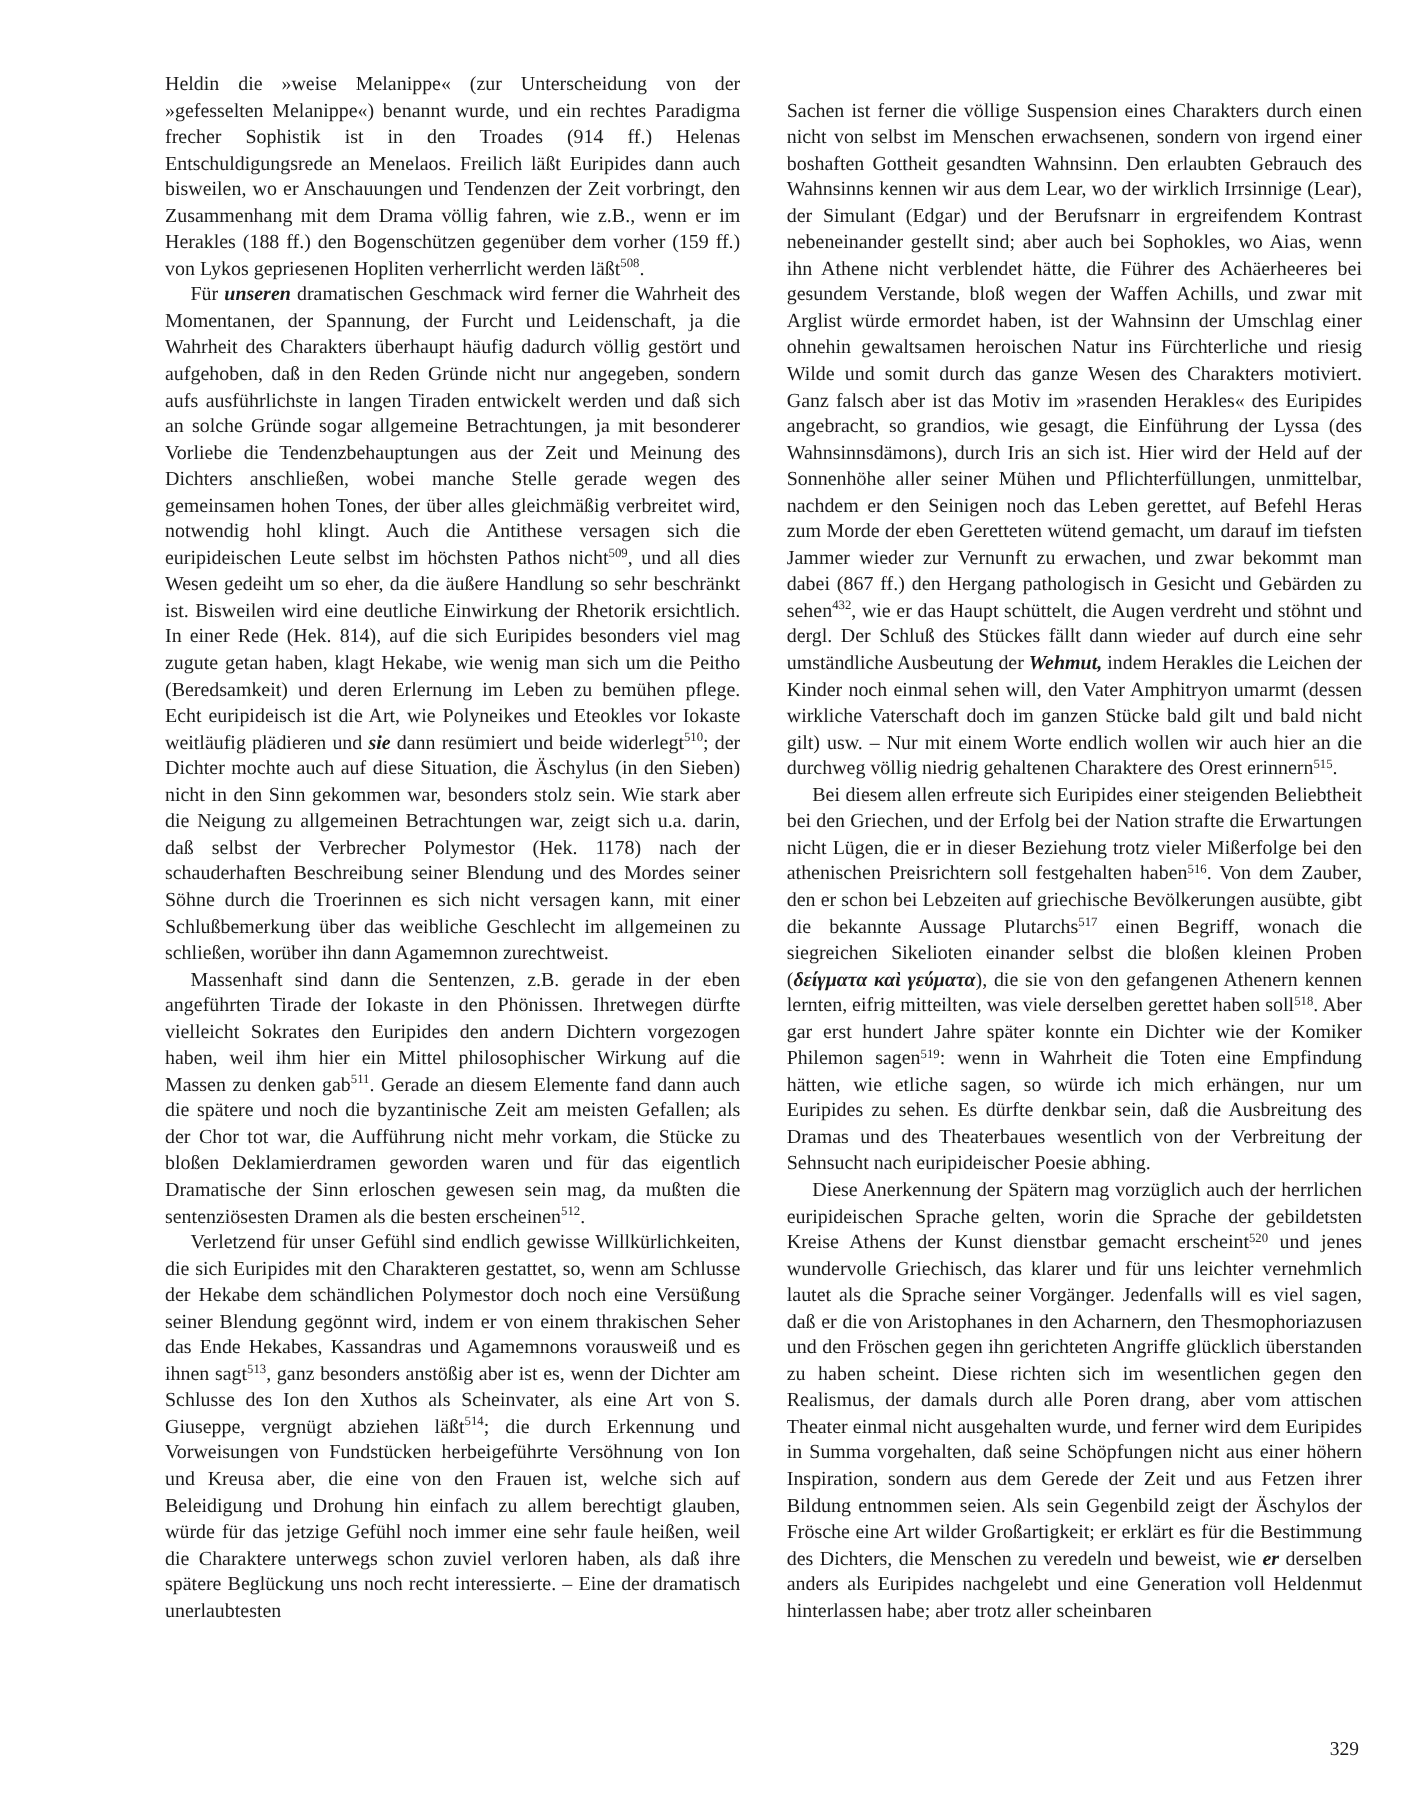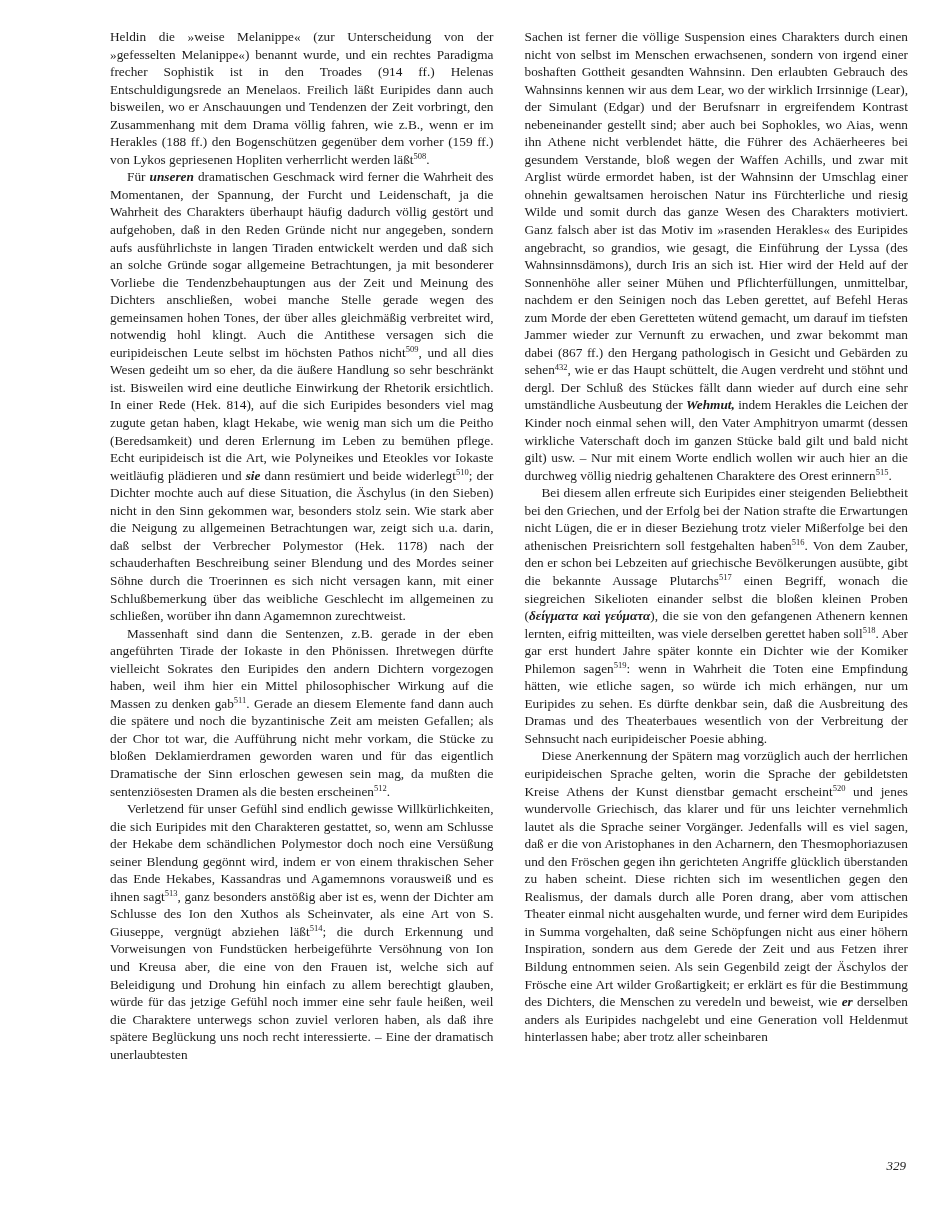--- a/index.html
+++ b/index.html
@@ -14,24 +14,25 @@
     width: 935px;
     height: 1210px;
     background: #ffffff;
     overflow: hidden;
     font-family: "Liberation Serif", "DejaVu Serif", serif;
     color: #1c1c1c;
   }
   .columns {
     position: absolute;
     left: 110px;
-    top: 28px;
+    top: 47px;
     width: 798px;
     display: flex;
     gap: 31px;
+    align-items: flex-end;
   }
   .column {
     width: 392px;
     font-size: 13.3px;
     line-height: 17.55px;
     text-align: justify;
     hyphens: auto;
     -webkit-hyphens: auto;
   }
   .column p {
@@ -49,21 +50,20 @@
     top: -4.5px;
     letter-spacing: 0;
   }
   .column i { font-style: italic; font-weight: bold; }
   .page-number {
     position: absolute;
     right: 29px;
     bottom: 36px;
     font-size: 13px;
     color: #1c1c1c;
-    font-style: italic;
   }
 </style>
 </head>
 <body>
 
 <div class="page" lang="de">
   <div class="columns">
     <div class="column" lang="de">
         <p>Heldin die »weise Melanippe« (zur Unterscheidung von der »gefesselten Melanippe«) benannt wurde, und ein rechtes Paradigma frecher Sophistik ist in den Troades (914 ff.) Helenas Entschuldigungsrede an Menelaos. Freilich läßt Euripides dann auch bisweilen, wo er Anschauungen und Tendenzen der Zeit vorbringt, den Zusammenhang mit dem Drama völlig fahren, wie z.B., wenn er im Herakles (188 ff.) den Bogenschützen gegenüber dem vorher (159 ff.) von Lykos gepriesenen Hopliten verherrlicht werden läßt<sup>508</sup>.</p>
         <p class="indent">Für <i>unseren</i> dramatischen Geschmack wird ferner die Wahrheit des Momentanen, der Spannung, der Furcht und Leidenschaft, ja die Wahrheit des Charakters überhaupt häufig dadurch völlig gestört und aufgehoben, daß in den Reden Gründe nicht nur angegeben, sondern aufs ausführlichste in langen Tiraden entwickelt werden und daß sich an solche Gründe sogar allgemeine Betrachtungen, ja mit besonderer Vorliebe die Tendenzbehauptungen aus der Zeit und Meinung des Dichters anschließen, wobei manche Stelle gerade wegen des gemeinsamen hohen Tones, der über alles gleichmäßig verbreitet wird, notwendig hohl klingt. Auch die Antithese versagen sich die euripideischen Leute selbst im höchsten Pathos nicht<sup>509</sup>, und all dies Wesen gedeiht um so eher, da die äußere Handlung so sehr beschränkt ist. Bisweilen wird eine deutliche Einwirkung der Rhetorik ersichtlich. In einer Rede (Hek. 814), auf die sich Euripides besonders viel mag zugute getan haben, klagt Hekabe, wie wenig man sich um die Peitho (Beredsamkeit) und deren Erlernung im Leben zu bemühen pflege. Echt euripideisch ist die Art, wie Polyneikes und Eteokles vor Iokaste weitläufig plädieren und <i>sie</i> dann resümiert und beide widerlegt<sup>510</sup>; der Dichter mochte auch auf diese Situation, die Äschylus (in den Sieben) nicht in den Sinn gekommen war, besonders stolz sein. Wie stark aber die Neigung zu allgemeinen Betrachtungen war, zeigt sich u.a. darin, daß selbst der Verbrecher Polymestor (Hek. 1178) nach der schauderhaften Beschreibung seiner Blendung und des Mordes seiner Söhne durch die Troerinnen es sich nicht versagen kann, mit einer Schlußbemerkung über das weibliche Geschlecht im allgemeinen zu schließen, worüber ihn dann Agamemnon zurechtweist.</p>

